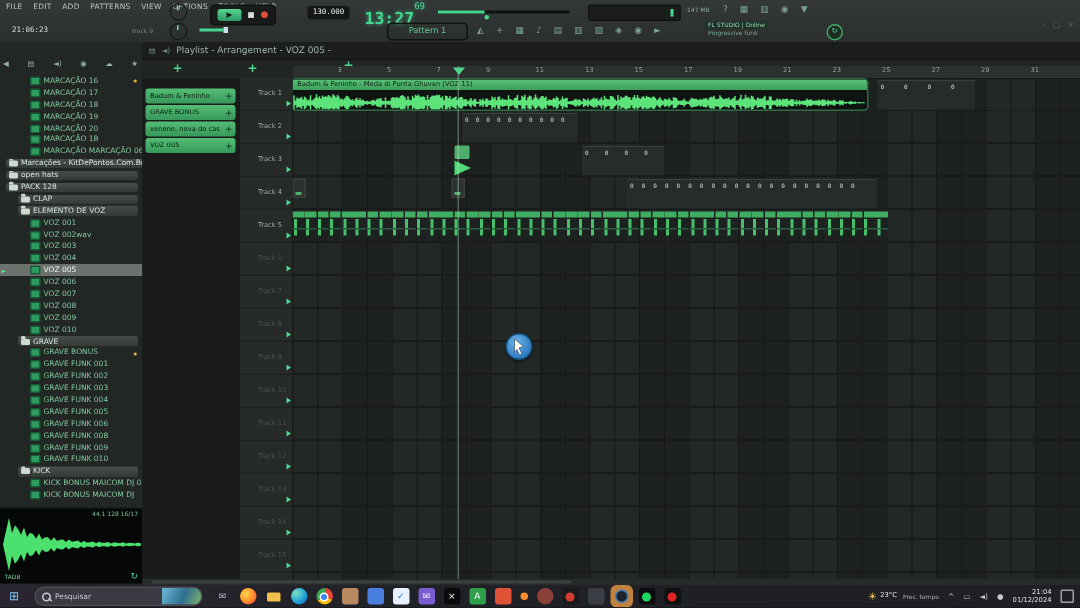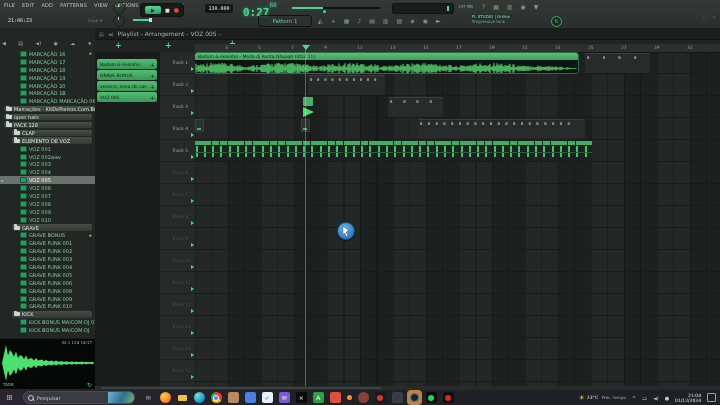--- a/index.html
+++ b/index.html
@@ -161,21 +161,21 @@
         <span class="menu-item">TOOLS</span>
         <span class="menu-item">HELP</span>
       </div>
     <div class="knob abs" style="left:113px;top:2px;"></div>
     <div id="transport">
       <span class="t-play">▶</span>
       <span class="t-stop">■</span>
       <span class="t-rec">●</span>
     </div>
     <div id="bpm">130.000</div>
-    <div id="timedisp"><span id="time-main">0:27</span><span id="time-frac">69</span></div>
+    <div id="timedisp"><span id="time-main">13:27</span><span id="time-frac">69</span></div>
     <div id="progress1">
         <i></i>
         <b></b>
       </div>
     <div id="panel2">
         <i></i>
       </div>
     <div id="mem">147 MB</div>
     <div id="row1-icons" class="ico-row">
         <span class="ico">?</span>

